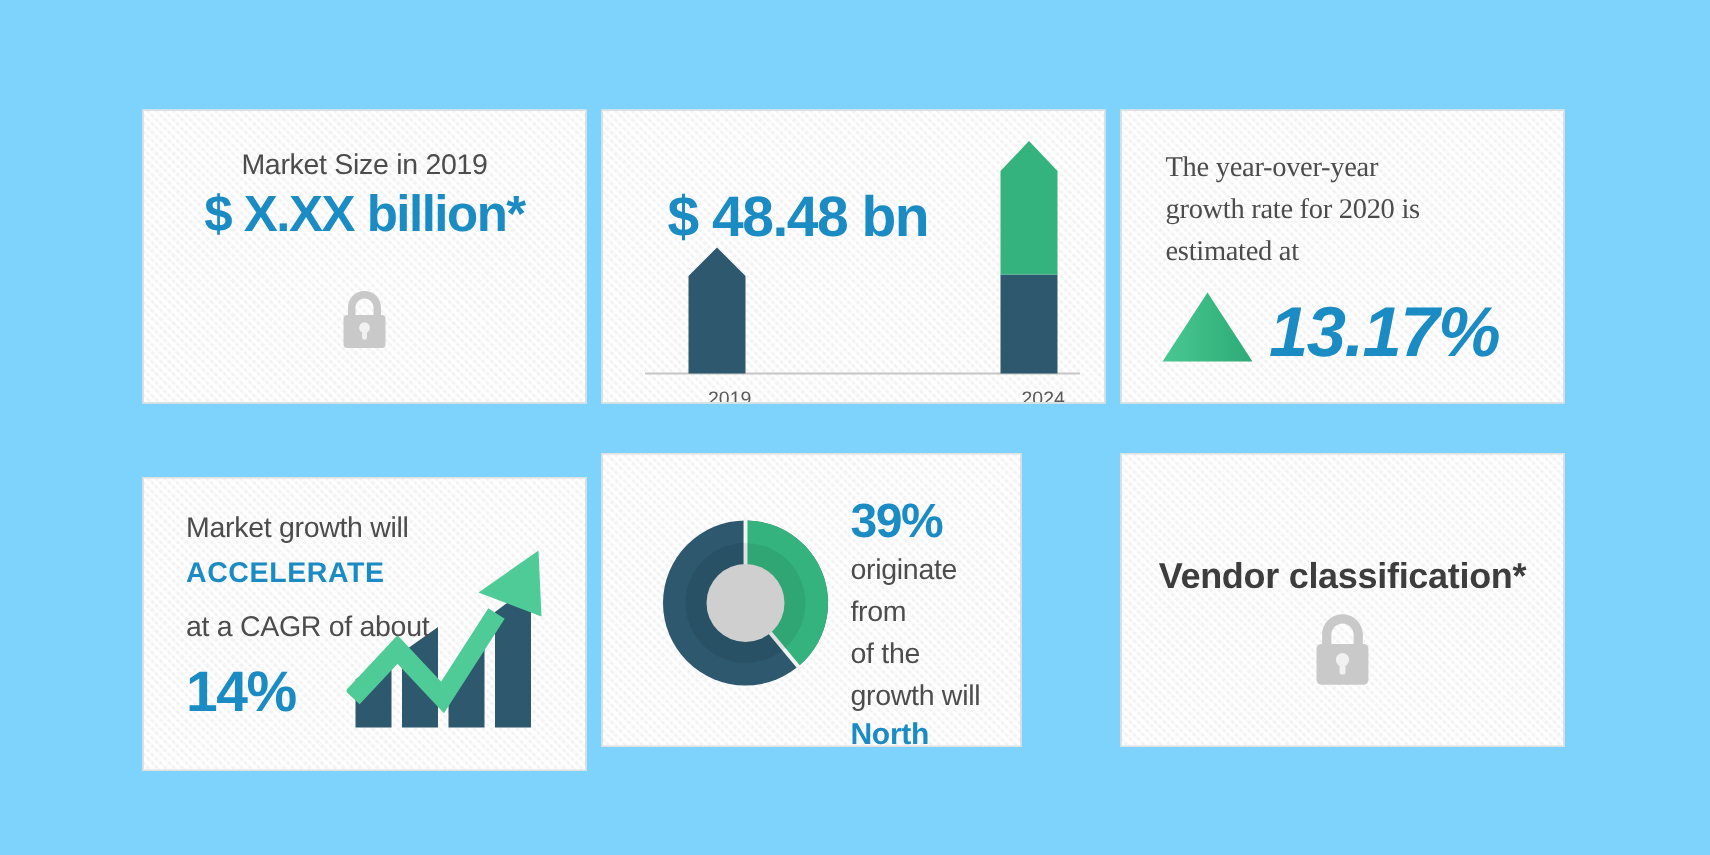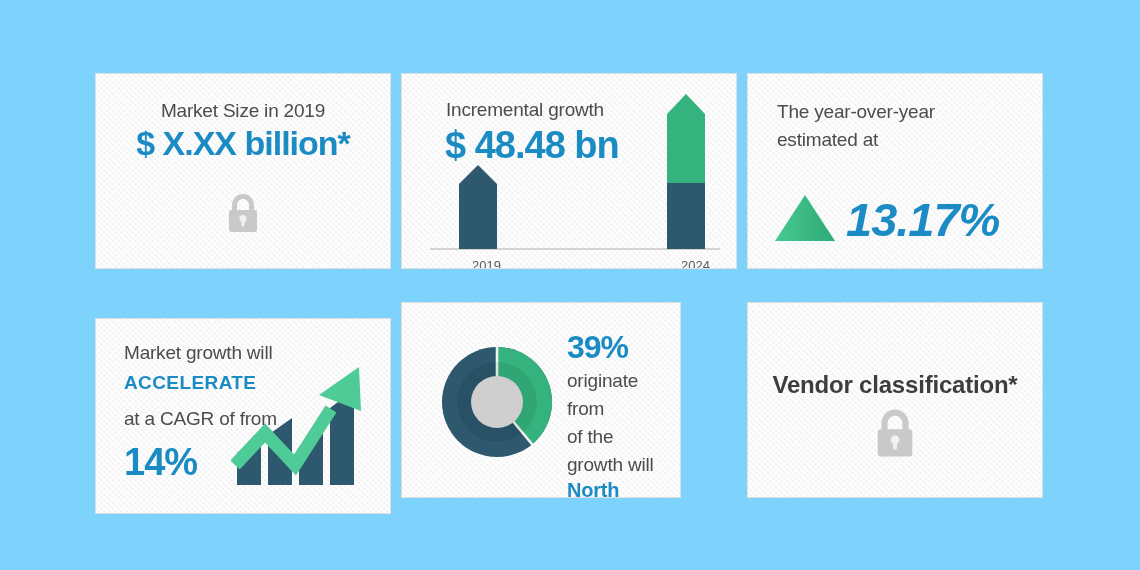--- a/index.html
+++ b/index.html
@@ -84,21 +84,21 @@
     position: absolute;
     font-size: 13px;
     color: #5a5a5a;
     letter-spacing: 0px;
   }
   #axis-label-2019 { left: 42px; top: 170px; }
   #axis-label-2024 { left: 251px; top: 170px; }
 
   
   #card-yoy .c3-text {
-    position: absolute; left: 29px; top: 24px; right: 18px;
+    position: absolute; left: 29px; top: 24px; right: 18px; font-family: Liberation Serif, serif;
   }
   #yoy-figure-row {
     position: absolute; left: 26px; top: 120px;
     display: flex; align-items: center;
   }
   #yoy-triangle-icon { margin-right: 10px; }
   #card-yoy .c3-value { font-size: 47px; line-height: 38px; font-style: italic; }
 
   
   #card-cagr .c4-line { position: absolute; left: 28px; }
@@ -158,27 +158,27 @@
         <path d="M29 161 L29 96 L48 77 L67 96 L67 161 Z" fill="#2d586e"></path>
 
         <rect x="237" y="95" width="38" height="66" fill="#2d586e"></rect>
 
         <path d="M237 95 L237 26 L256 6 L275 26 L275 95 Z" fill="#35b37e"></path>
       </svg>
       <span class="bar-axis-label" id="axis-label-2019">2019</span>
       <span class="bar-axis-label" id="axis-label-2024">2024</span>
     </div>
 
-    <div class="lbl-gray c2-title">Incremental growth</div>
     <div class="big-blue c2-value">$ 48.48 bn</div>
   </div>
 
   <div class="card" id="card-yoy">
     <div class="lbl-gray c3-text">
       <div>The year-over-year</div>
+      <div>growth rate for 2020 is</div>
       <div>estimated at</div>
     </div>
 
     <div id="yoy-figure-row">
       <span id="yoy-triangle-icon">
         <svg width="62" height="48" viewBox="0 0 62 48" aria-hidden="true">
           <defs>
             <linearGradient id="triGrad" x1="0" y1="0" x2="1" y2="0">
               <stop offset="0%" stop-color="#49c894"></stop>
               <stop offset="55%" stop-color="#39b882"></stop>
@@ -203,21 +203,21 @@
         <path d="M99 124 L99 47 L123 29 L123 124 Z" fill="#2d586e"></path>
 
         <polyline points="4,104 34,72 64,104 100,48" fill="none" stroke="#4ecb96" stroke-width="13" stroke-linecap="butt" stroke-linejoin="miter"></polyline>
 
         <polygon points="128,6 130,50 88,34" fill="#4ecb96"></polygon>
       </svg>
     </span>
 
     <div class="lbl-gray c4-line" id="cagr-line-1">Market growth will</div>
     <div class="c4-line" id="cagr-line-2">ACCELERATE</div>
-    <div class="lbl-gray c4-line" id="cagr-line-3">at a CAGR of from</div>
+    <div class="lbl-gray c4-line" id="cagr-line-3">at a CAGR of about</div>
     <div class="big-blue" id="cagr-value">14%</div>
   </div>
 
   <div class="card" id="card-region">
 
     <span id="region-donut-chart">
       <svg width="138" height="138" viewBox="0 0 138 138" aria-hidden="true">
 
         <circle cx="69" cy="69" r="55" fill="#2d586e"></circle>
 

